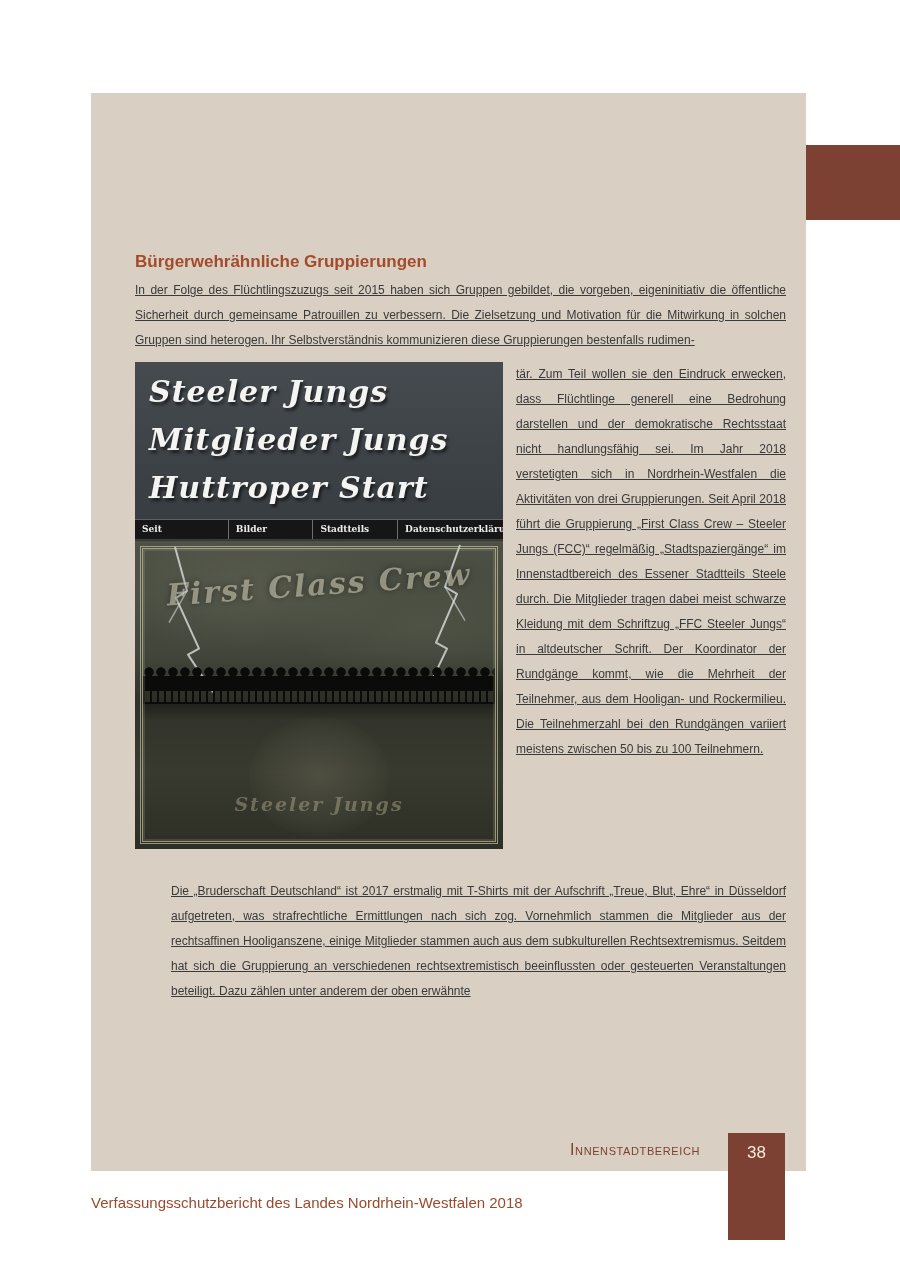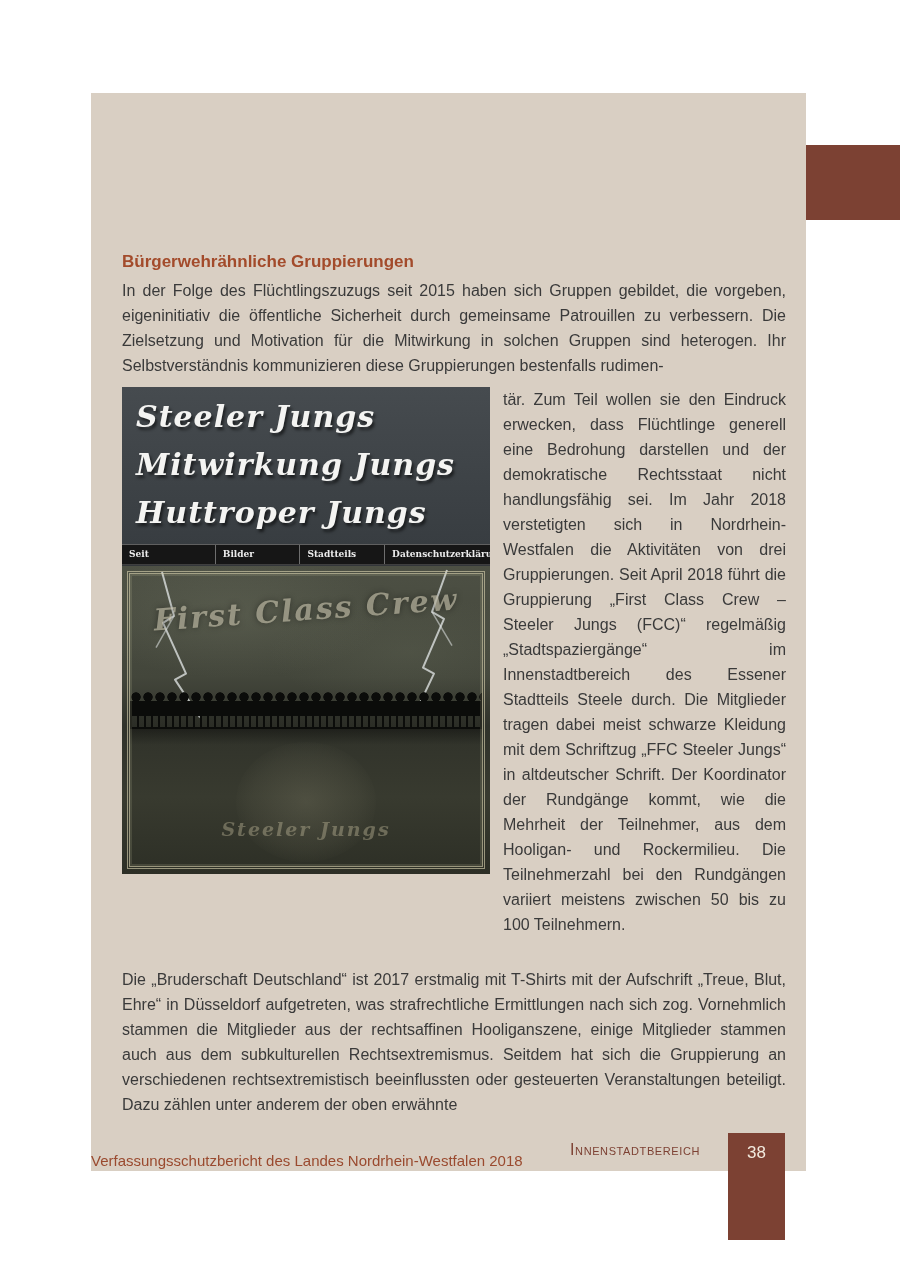--- a/index.html
+++ b/index.html
@@ -12,23 +12,23 @@
   }
   *{box-sizing:border-box;}
   html,body{margin:0;padding:0;}
   body{
     width:900px;height:1272px;position:relative;background:#ffffff;
     font-family:"Liberation Sans",sans-serif;overflow:hidden;
   }
   
   .page{position:absolute;left:91px;top:93px;width:715px;height:1078px;background:var(--page_bg,#d9cfc3);}
   .chapter-tab{position:absolute;left:806px;top:145px;width:94px;height:75px;background:var(--accent,#7c4133);}
-  .content{padding:156px 20px 0 31px;}
+  .content{padding:156px 20px 0 44px;}
   .section-heading{font-size:17px;line-height:25px;font-weight:bold;color:var(--heading,#a34b2b);margin:0 0 4px 0;}
-  p{margin:0;font-size:16px;line-height:25px;color:var(--body_text,#3a3a3a);text-align:justify;}
+  p{margin:0;font-size:12px;line-height:25px;color:var(--body_text,#3a3a3a);text-align:justify;text-decoration:underline;}
   .media-row{display:grid;grid-template-columns:368px 1fr;column-gap:13px;margin-top:9px;}
   figure{margin:0;width:294px;}
   figcaption{margin-top:9px;font-size:13px;color:var(--caption_text,#4a4a4a);text-align:left;}
 
   
   .shot{position:relative;width:368px;height:487px;background:#33363a;overflow:hidden;}
   .shot-header{height:157px;background:linear-gradient(180deg,#464b4f,#383d41);padding:6px 0 0 14px;}
   .site-title{
     font-family:"DejaVu Serif",serif;font-style:italic;font-weight:bold;font-size:30px;line-height:48px;
     color:#f4f4f2;letter-spacing:1px;text-shadow:2px 3px 3px rgba(0,0,0,.55);white-space:nowrap;
@@ -74,52 +74,52 @@
   .emblem{
     position:absolute;top:176px;left:50%;width:140px;height:120px;transform:translateX(-50%);border-radius:50%;
     background:radial-gradient(ellipse at center,rgba(168,164,136,.20) 0%,rgba(168,164,136,.07) 55%,rgba(168,164,136,0) 75%);
   }
   .banner-text{
     position:absolute;top:252px;left:0;width:100%;text-align:center;
     font-family:"DejaVu Serif",serif;font-style:italic;font-weight:bold;font-size:19px;letter-spacing:2px;
     color:rgba(182,176,146,.45);
   }
 
-  .para-bottom{margin-top:30px;}
+  .para-bottom{margin-top:30px;margin-left:36px;}
 
   
   .running-footer{
     position:absolute;top:1141px;right:200px;font-size:16px;letter-spacing:.6px;
     color:var(--footer_text,#7d4133);font-variant:small-caps;
   }
   .page-number-box{
     position:absolute;left:728px;top:1133px;width:57px;height:107px;background:var(--accent,#7c4133);
     color:#f2eade;font-size:17px;text-align:center;padding-top:10px;
   }
-  .report-footer{position:absolute;left:91px;top:1152px;font-size:15px;color:#9a4a2f;}
+  .report-footer{position:absolute;left:91px;top:1194px;font-size:15px;color:#9a4a2f;}
 </style>
 </head>
 <body>
 
 <div class="page">
   <div class="content">
 
     <h1 class="section-heading">Bürgerwehrähnliche Gruppierungen</h1>
 
     <p class="para-top">In der Folge des Flüchtlingszuzugs seit 2015 haben sich Gruppen gebildet, die vorgeben, eigeninitiativ die öffentliche Sicherheit durch gemeinsame Patrouillen zu verbessern. Die Zielsetzung und Motivation für die Mitwirkung in solchen Gruppen sind heterogen. Ihr Selbstverständnis kommunizieren diese Gruppierungen bestenfalls rudimen-</p>
 
     <div class="media-row">
 
       <figure>
         <div class="shot">
 
           <div class="shot-header">
             <div class="site-title">Steeler Jungs</div>
-            <div class="site-title">Mitwirkung Jungs</div>
-            <div class="site-title">Huttroper Jungs</div>
+            <div class="site-title">Mitglieder Jungs</div>
+            <div class="site-title">Huttroper Start</div>
           </div>
 
           <div class="shot-nav">
             <div class="nav-cell">Seit</div>
             <div class="nav-cell">Bilder</div>
             <div class="nav-cell">Stadtteils</div>
             <div class="nav-cell">Datenschutzerklärung</div>
           </div>
 
           <div class="shot-hero">

